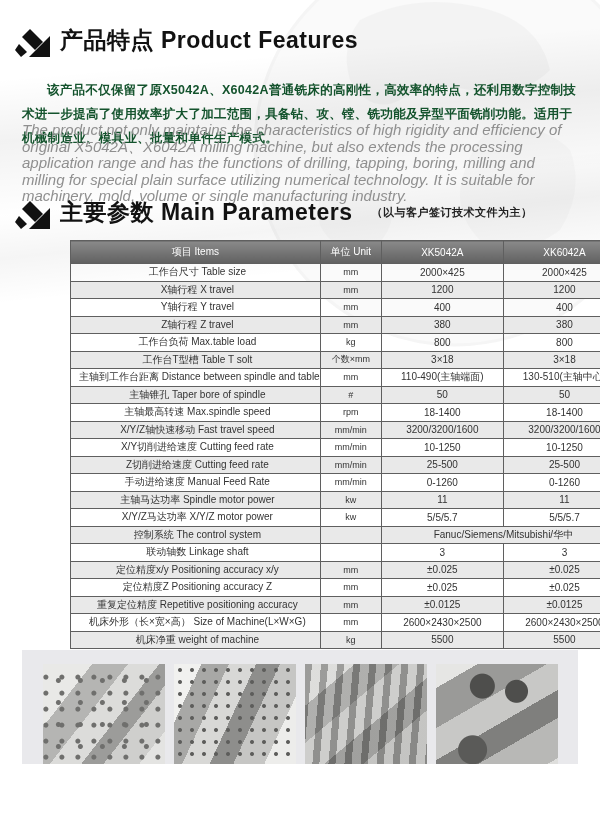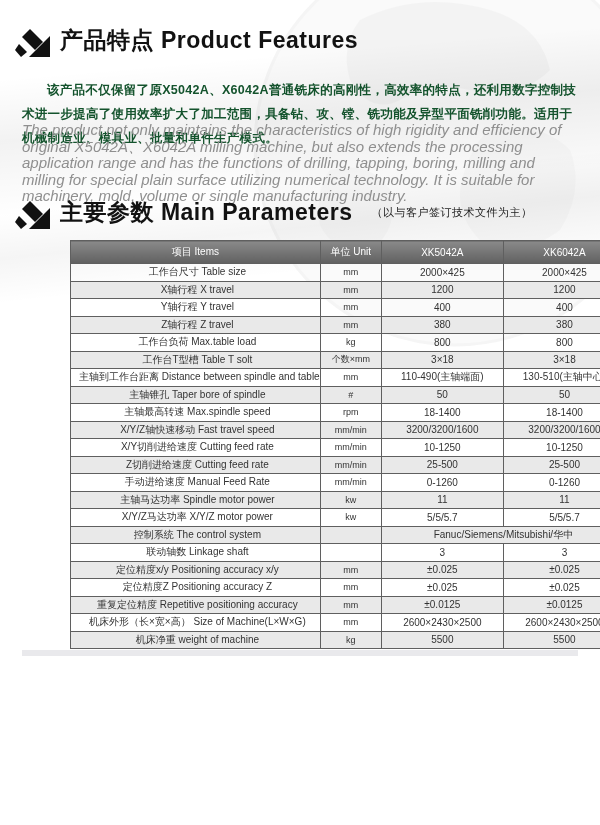--- a/index.html
+++ b/index.html
@@ -1,35 +1,35 @@
 <!DOCTYPE html>
 <html><head>
 <meta charset="utf-8">
 <style>
   html,body{margin:0;padding:0;background:#fff;}
-  .page{position:relative;width:600px;height:656px;overflow:hidden;
+  .page{position:relative;width:600px;height:764px;overflow:hidden;
         font-family:"Liberation Sans","DejaVu Sans",sans-serif;background:#fff;}
 
   
   .bg-globe{position:absolute;top:-70px;right:-70px;width:430px;height:430px;
             opacity:.55;pointer-events:none;}
   .bg-swoosh{position:absolute;pointer-events:none;}
   .s1{top:50px;left:-120px;width:900px;height:140px;transform:rotate(-5deg);
       background:linear-gradient(to bottom,rgba(0,0,0,0) 0%,rgba(0,0,0,.05) 45%,rgba(0,0,0,0) 100%);}
   .s2{top:175px;left:-80px;width:900px;height:90px;transform:rotate(-6deg);
       background:linear-gradient(to bottom,rgba(0,0,0,0) 0%,rgba(0,0,0,.04) 50%,rgba(0,0,0,0) 100%);}
 
   
   .section-header{position:absolute;left:15px;display:flex;align-items:center;gap:9px;}
   .h1{top:22px;}
   .h2{top:194px;}
   .arrow-icon{width:36px;height:36px;flex:0 0 auto;display:block;}
   .sec-title{font-size:23px;font-weight:700;color:#121212;letter-spacing:.5px;
              white-space:nowrap;line-height:36px;}
-  .sec-note{font-size:11px;font-weight:400;color:#222;margin-left:10px;letter-spacing:.5px;}
+  .sec-note{font-size:11px;font-weight:700;color:#222;margin-left:10px;letter-spacing:.5px;}
 
   
   .zh-para{position:absolute;left:22px;top:78px;width:556px;margin:0;
            font-size:12.5px;line-height:24px;color:#14532d;font-weight:700;
            text-indent:2em;letter-spacing:.3px;}
   .en-para{position:absolute;left:22px;top:122px;width:556px;margin:0;
            font-size:15px;line-height:16.5px;color:#8f8f8f;font-style:italic;}
 
   
   table.params{position:absolute;left:22px;top:240px;width:556px;

